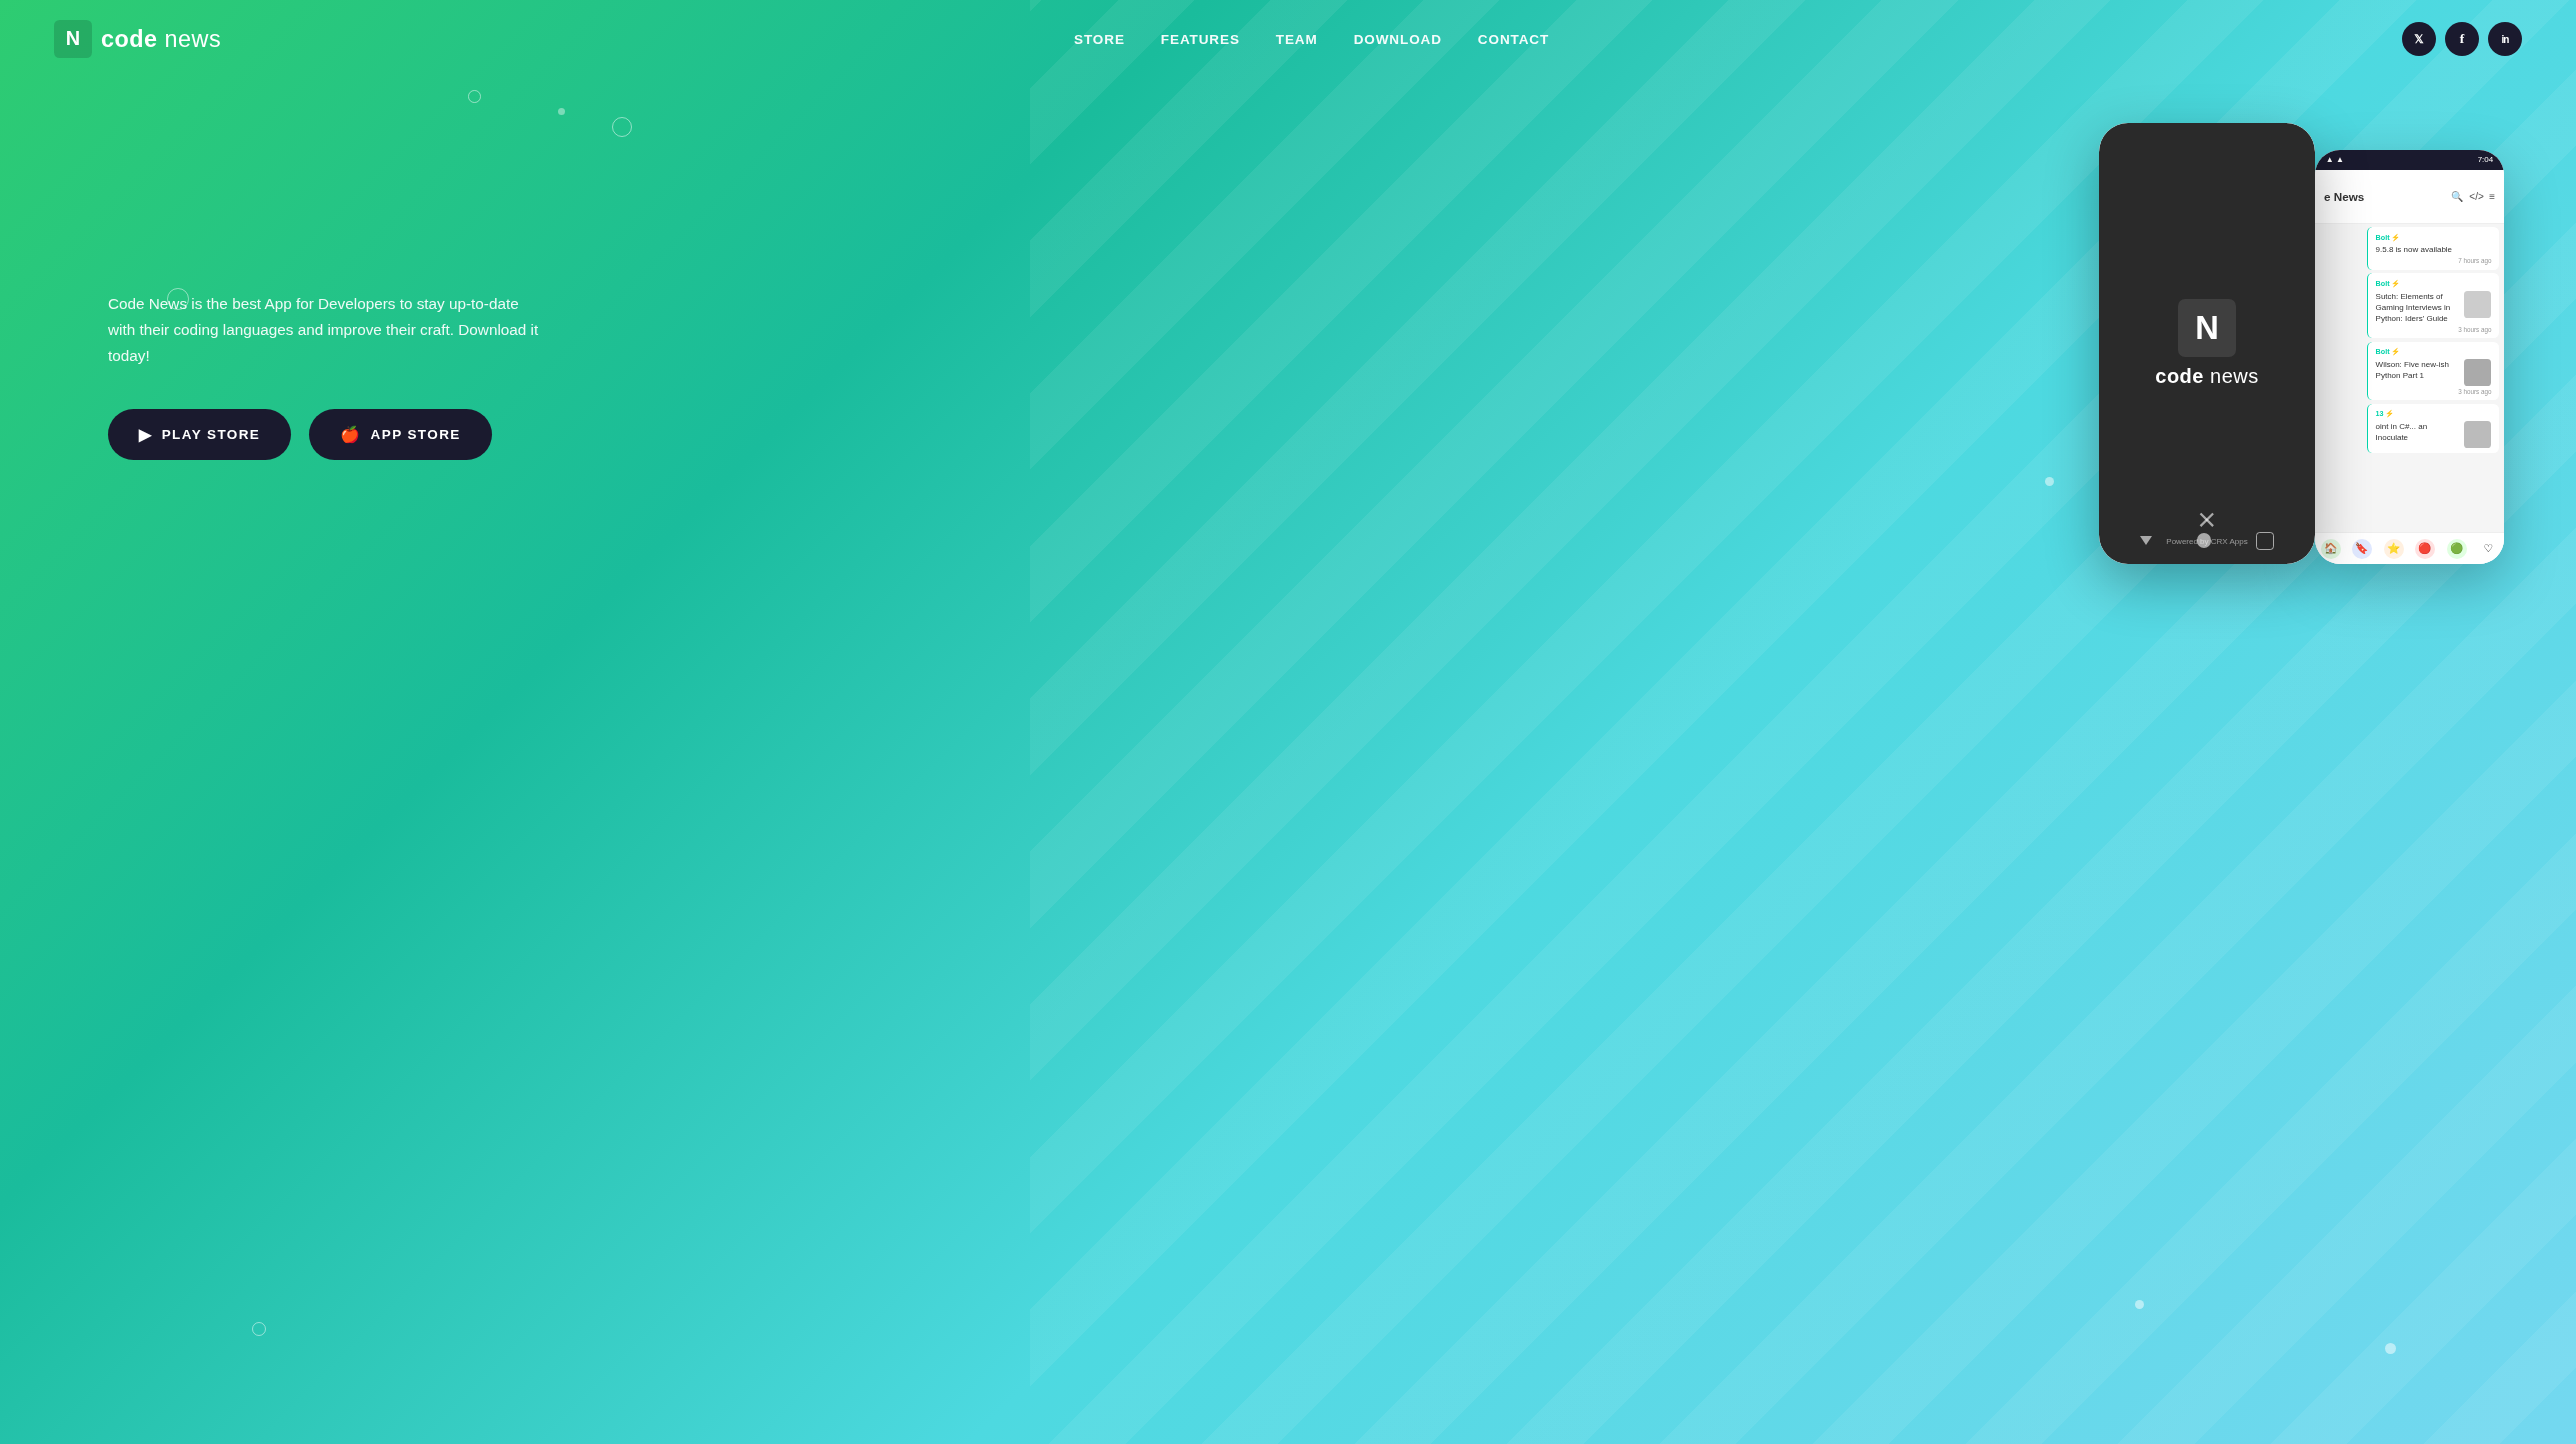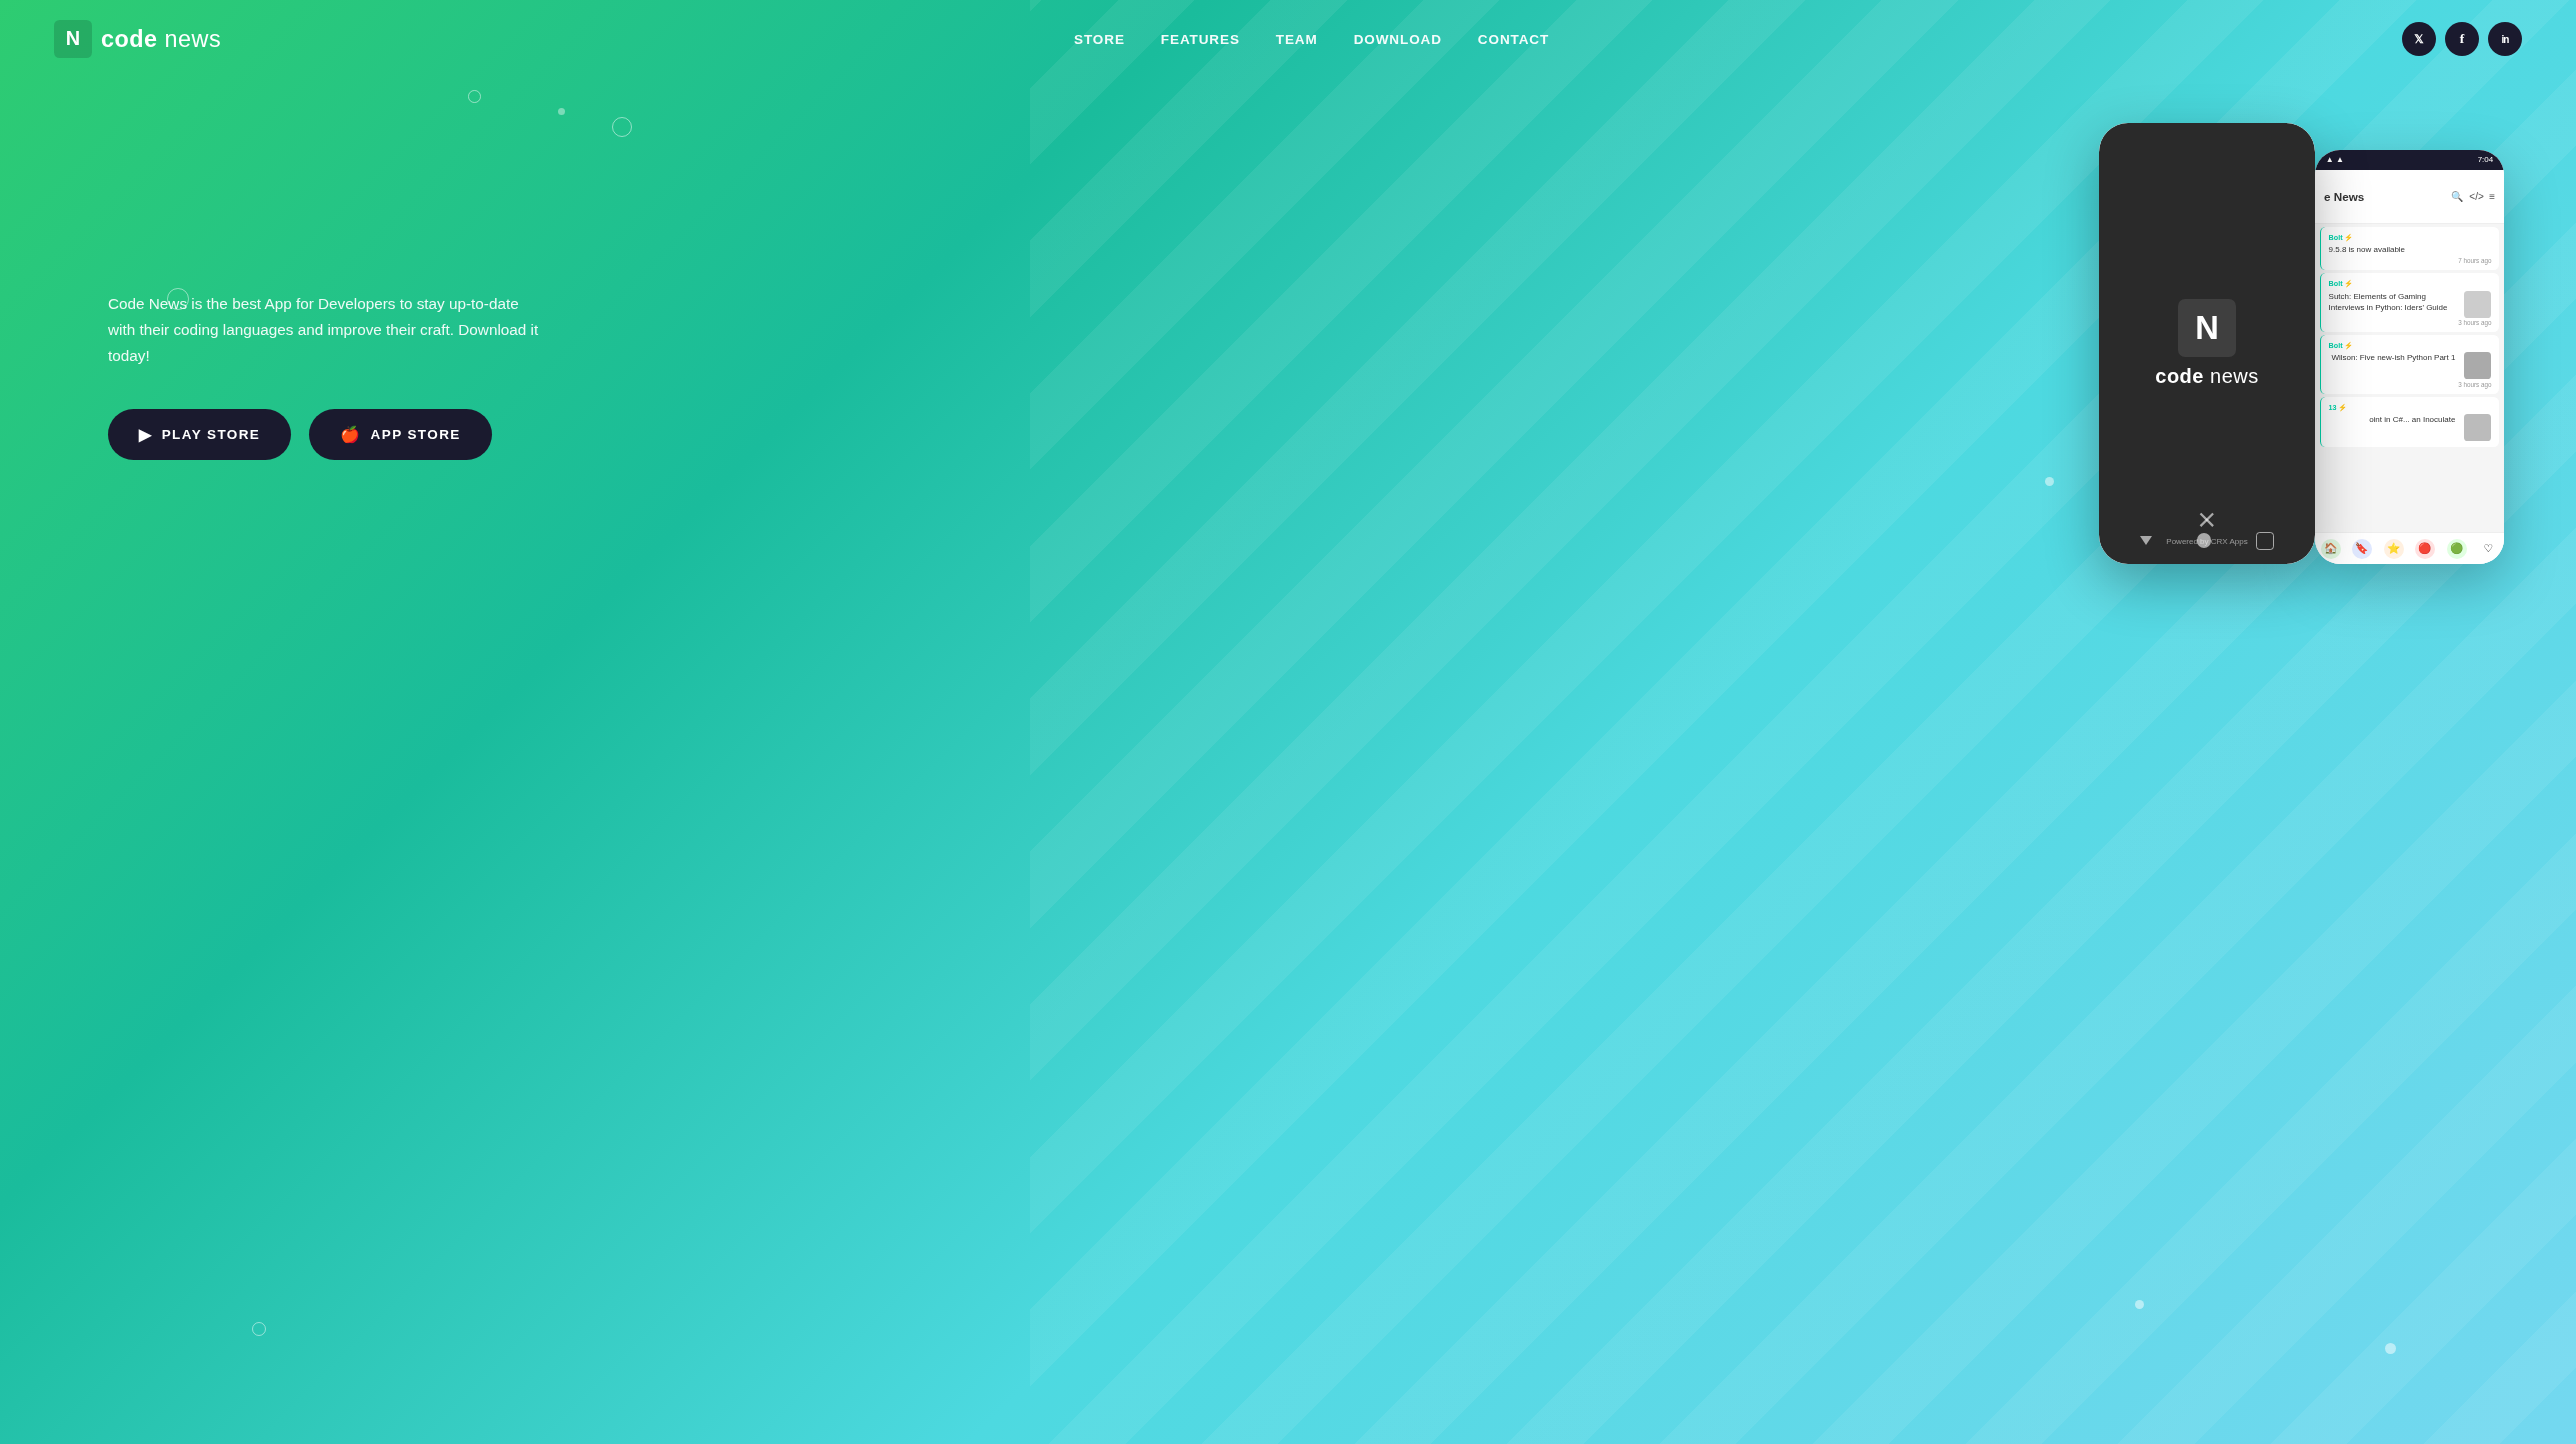--- a/index.html
+++ b/index.html
@@ -359,20 +359,21 @@
       display: flex;
       gap: 5.4px;
       color: #555;
       font-size: 10px;
     }
 
     .news-list {
       flex: 1;
       overflow: hidden;
       background: #f5f5f5;
+      padding-left: 47px;
     }
 
     .news-item {
       background: white;
       margin: 3.6px 5.4px;
       border-radius: 5.4px;
       padding: 5.4px 7.2px;
       border-left: 1.8px solid #00d4aa;
     }
 

